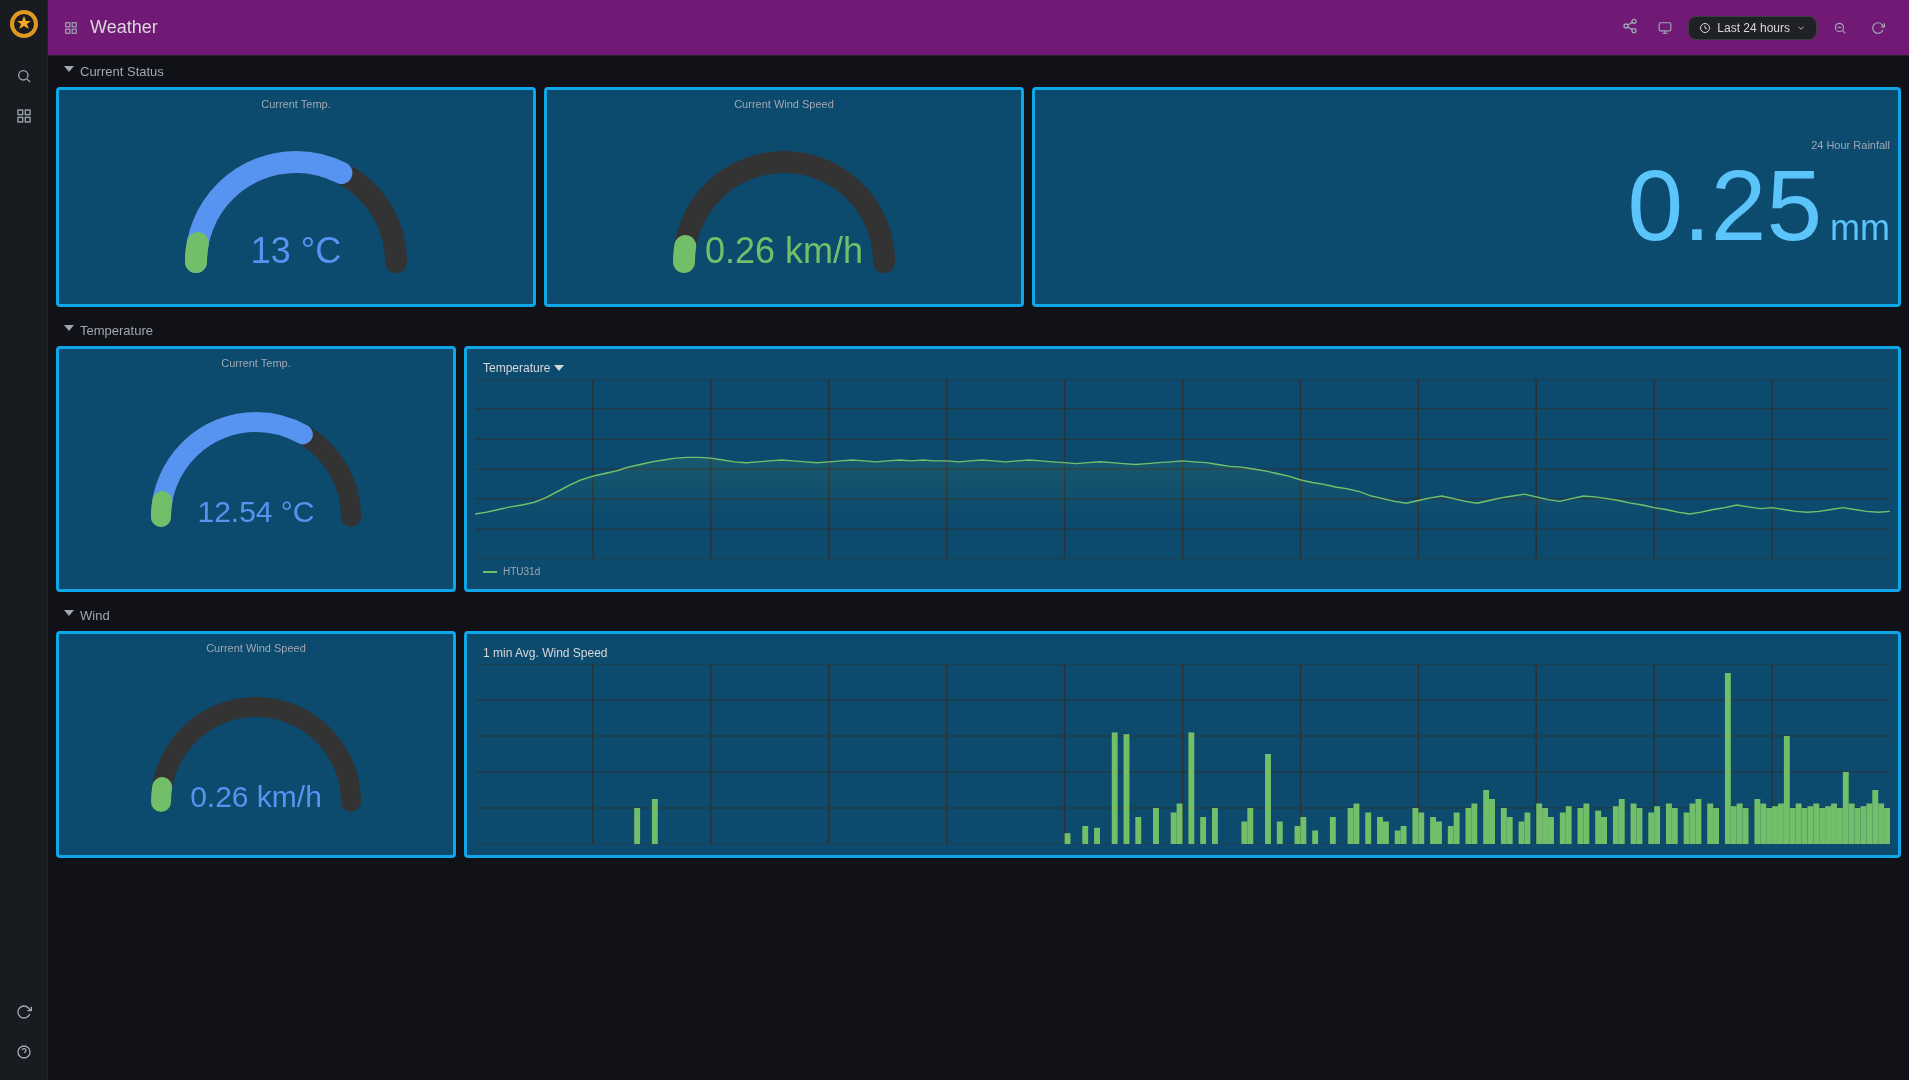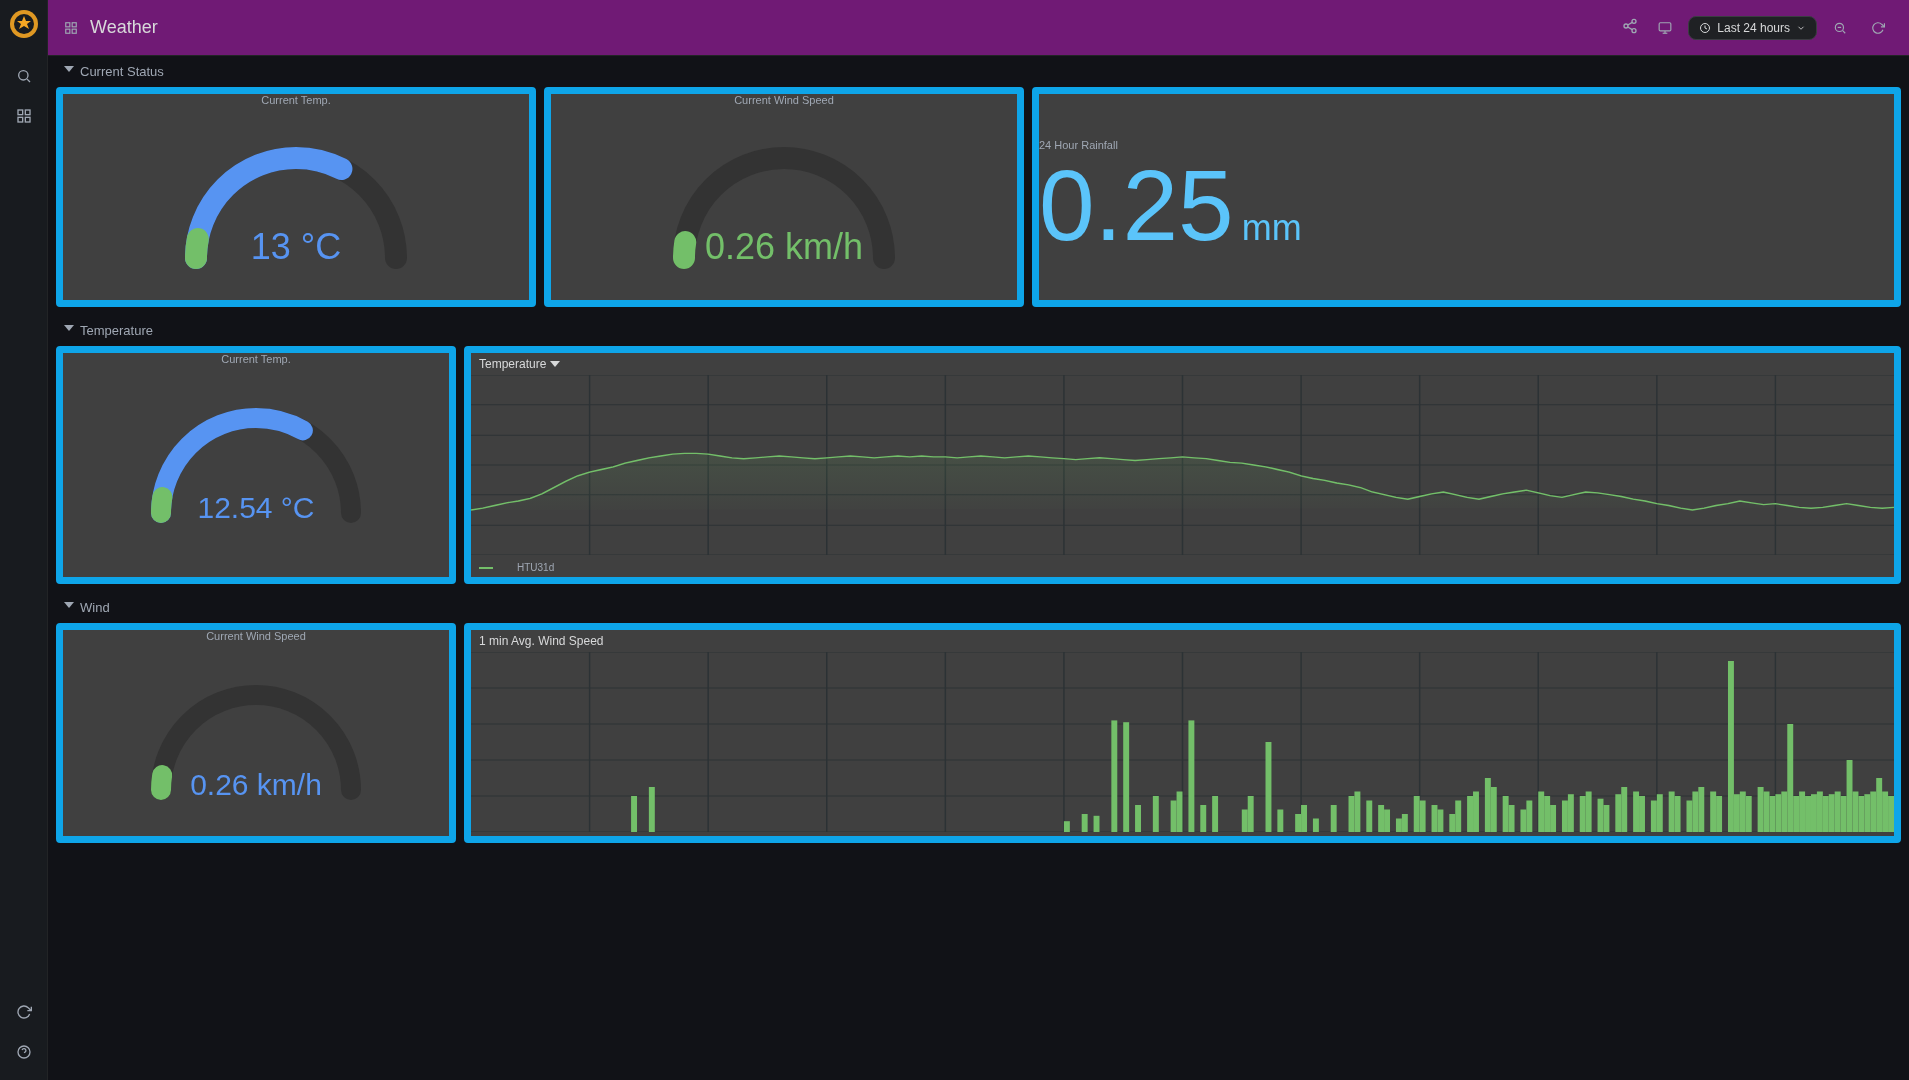--- a/index.html
+++ b/index.html
@@ -122,23 +122,24 @@
 
     
     .panel-row {
       display: flex;
       padding: 0 8px;
       gap: 8px;
       margin-bottom: 8px;
     }
 
     .panel {
-      background: #404040;
-      border: 7px solid #0ea5e9;
+      background: #0c4a6e;
+      border: 3px solid #0ea5e9;
       border-radius: 4px;
+      padding: 8px;
       position: relative;
     }
 
     .panel-title {
       font-size: 11px;
       color: #9fa7b3;
       text-align: center;
       margin-bottom: 4px;
     }
 
@@ -172,21 +173,21 @@
 
     .gauge-value.green {
       color: #73bf69;
     }
 
     
     .rainfall-panel {
       flex: 1;
       display: flex;
       flex-direction: column;
-      align-items: flex-start;
+      align-items: flex-end;
       justify-content: center;
       min-height: 220px;
     }
 
     .rainfall-value {
       font-size: 100px;
       font-weight: 300;
       color: #5bc4fa;
       line-height: 1;
     }
@@ -215,21 +216,21 @@
       flex: 1;
       position: relative;
     }
 
     .chart-legend {
       font-size: 10px;
       color: #9fa7b3;
       padding: 4px 8px;
       display: flex;
       align-items: center;
-      gap: 24px;
+      gap: 6px;
     }
 
     .legend-line {
       width: 14px;
       height: 2px;
       background: #73bf69;
       display: inline-block;
     }
 
     

